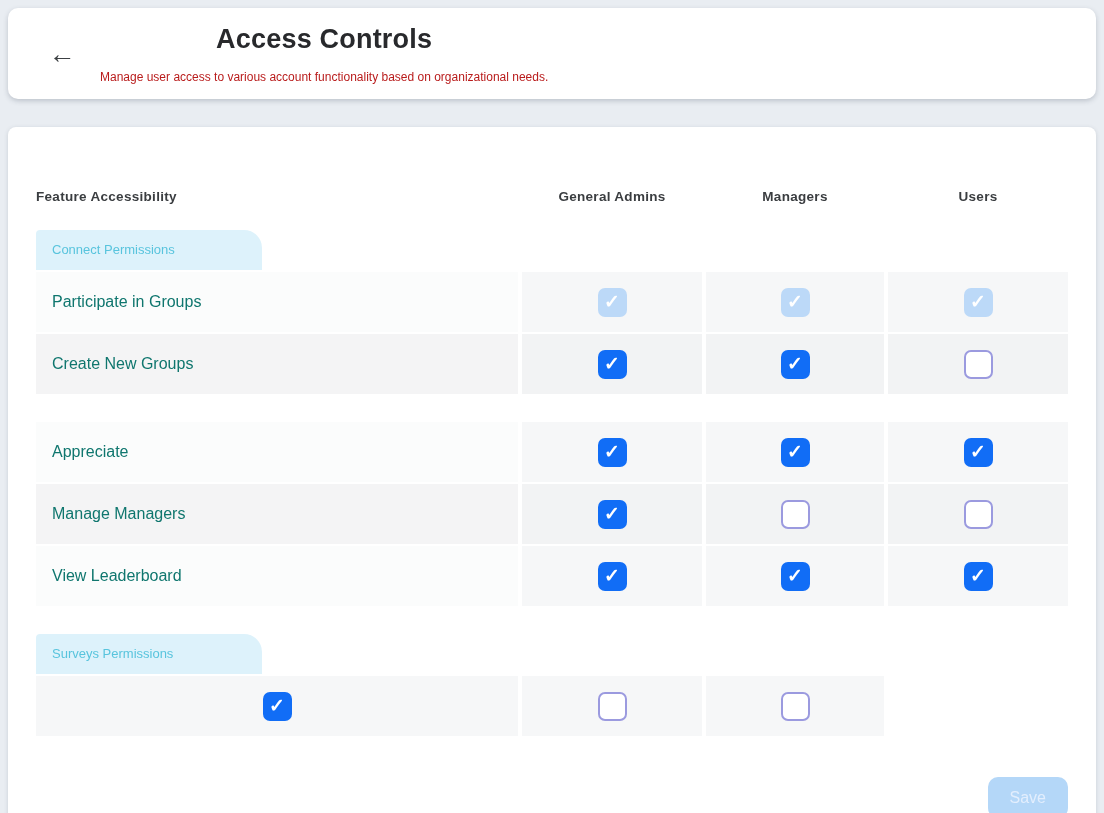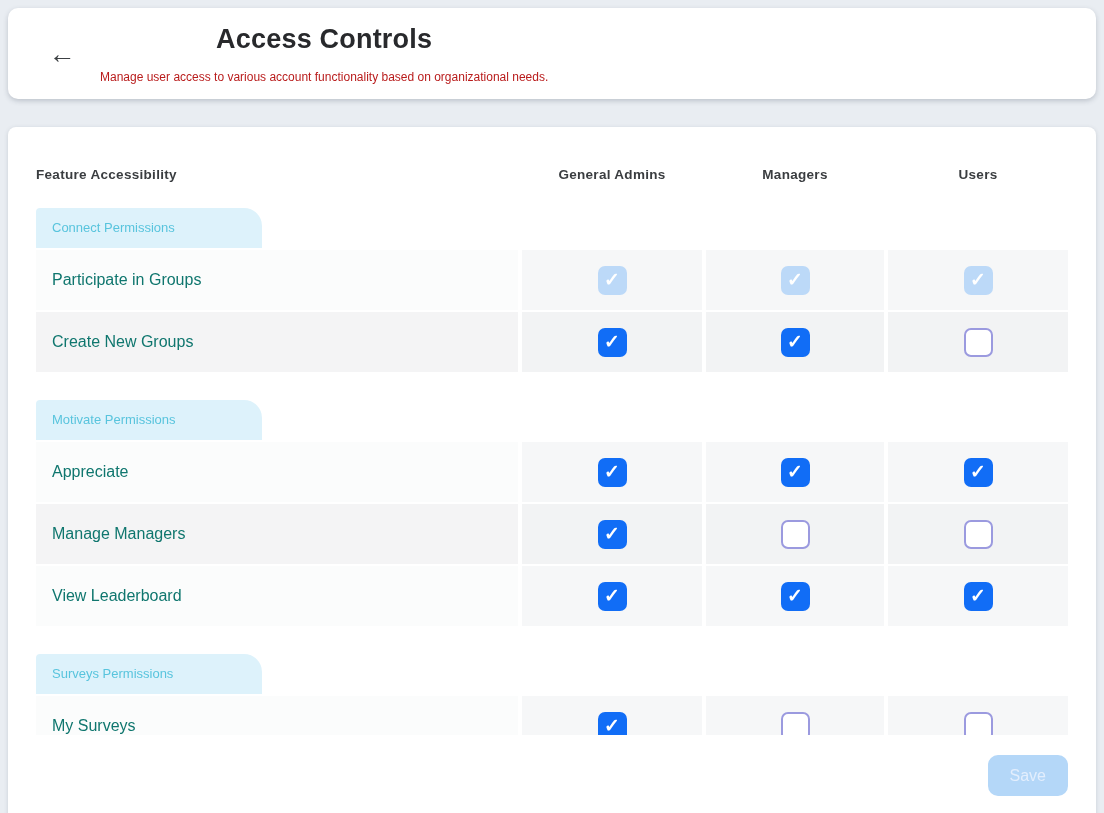--- a/index.html
+++ b/index.html
@@ -29,21 +29,21 @@
     letter-spacing:.2px; line-height:33px;text-align:center;
   }
   .page-subtitle { font-size:12px; color:#b91c1c; margin-top:14px; }
 
   
   .table-card {
     position:absolute; top:127px; left:8px; right:8px; bottom:-8px;
     background:#ffffff; border-radius:8px 8px 0 0;
     box-shadow:0 1px 4px rgba(60,70,90,.18);
   }
-  .table-area { height:608px; overflow:hidden; padding:32px 28px 0 28px; }
+  .table-area { height:608px; overflow:hidden; padding:32px 28px 0 28px;margin-top:22px; }
 
   .grid {
     display:grid;
     grid-template-columns:1fr 180px 178px 180px;
     column-gap:4px;
   }
   .colhead-row { height:30px; align-items:center; margin-bottom:19px; }
   .colhead {
     font-size:13.5px; font-weight:600; color:#3a3d40;
     letter-spacing:.3px; text-align:center;
@@ -141,21 +141,21 @@
             </div>
             <div class="cell-cb">
               <span class="checkbox checked">
                 <span class="check-icon">✓</span>
               </span>
             </div>
             <div class="cell-cb">
               <span class="checkbox unchecked"></span>
             </div>
           </div></div>
-        <div class="section"><div class="section-badge">Motivate Permissions</div><div class="grid perm-row">
+        <div class="section"><div class="grid perm-row">
             <div class="cell-name">Appreciate</div>
             <div class="cell-cb">
               <span class="checkbox checked">
                 <span class="check-icon">✓</span>
               </span>
             </div>
             <div class="cell-cb">
               <span class="checkbox checked">
                 <span class="check-icon">✓</span>
               </span>
@@ -190,21 +190,20 @@
                 <span class="check-icon">✓</span>
               </span>
             </div>
             <div class="cell-cb">
               <span class="checkbox checked">
                 <span class="check-icon">✓</span>
               </span>
             </div>
           </div></div>
         <div class="section"><div class="section-badge">Surveys Permissions</div><div class="grid perm-row">
-            <div class="cell-name">My Surveys</div>
             <div class="cell-cb">
               <span class="checkbox checked">
                 <span class="check-icon">✓</span>
               </span>
             </div>
             <div class="cell-cb">
               <span class="checkbox unchecked"></span>
             </div>
             <div class="cell-cb">
               <span class="checkbox unchecked"></span>

